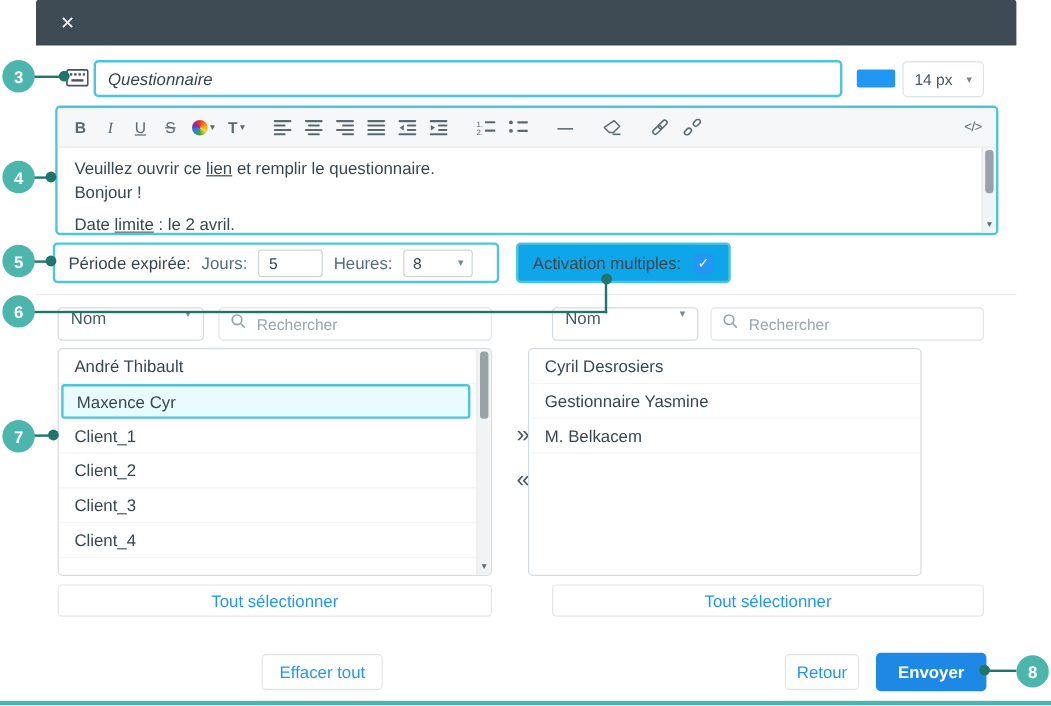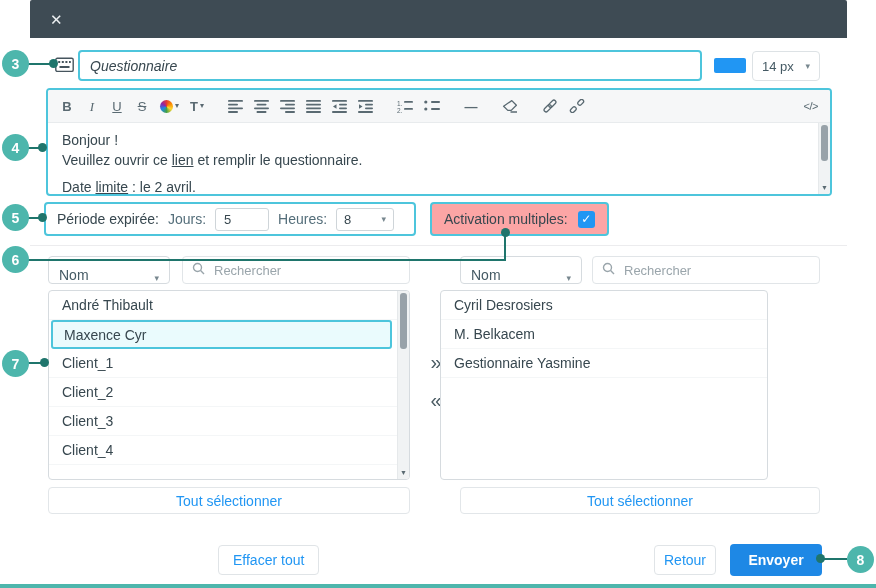--- a/index.html
+++ b/index.html
@@ -55,30 +55,30 @@
   
   .expiry-group{position:absolute;left:44px;top:202px;width:372px;height:34px;border:2px solid #4DC5DC;border-radius:4px;
                 display:flex;align-items:center;padding:0 11px;gap:9px;font-size:14px;background:#fff;}
   .lbl{color:#546e7a;white-space:nowrap;}
   .lbl.strong{color:#37474F;}
   .small-input{width:54px;height:23px;border:1px solid #cfd5d9;border-radius:3px;padding:0 8px;font-size:13px;
                color:#37474F;outline:none;font-family:inherit;}
   .small-select{width:58px;height:23px;border:1px solid #cfd5d9;border-radius:3px;display:flex;align-items:center;
                 justify-content:space-between;padding:0 7px;font-size:13px;color:#37474F;cursor:pointer;background:#fff;}
   .activation-group{position:absolute;left:430px;top:202px;height:34px;border:2px solid #4DC5DC;border-radius:4px;
-                    display:flex;align-items:center;padding:0 12px;gap:10px;font-size:14px;background:#fca5a5;}
+                    display:flex;align-items:center;padding:0 12px;gap:10px;font-size:14px;background:#0ea5e9;}
   .checkbox{width:17px;height:17px;border-radius:3px;display:flex;align-items:center;justify-content:center;
             cursor:pointer;background:#2196F3;}
   .checkbox .chk{color:#fff;font-size:12px;font-weight:700;line-height:1;}
 
   .divider{position:absolute;left:30px;top:245px;width:817px;height:1px;background:#ececee;}
 
   
   .nom-select{position:absolute;top:256px;width:122px;height:28px;border:1px solid #d6dbdf;border-radius:4px;background:#fff;
-              display:flex;align-items:flex-end;justify-content:space-between;padding:0 10px;font-size:14px;color:#455a64;cursor:pointer;}
+              display:flex;align-items:flex-start;justify-content:space-between;padding:0 10px;font-size:14px;color:#455a64;cursor:pointer;}
   .pos-nom-left{left:48px;} .pos-nom-right{left:460px;}
   .search-box{position:absolute;top:256px;width:228px;height:28px;border:1px solid #e1e5e8;border-radius:4px;background:#fff;
               display:flex;align-items:center;padding:0 9px;gap:7px;}
   .pos-search-left{left:182px;} .pos-search-right{left:592px;}
   .search-box input{border:none;outline:none;flex:1;font-size:13px;color:#c2410c;font-family:inherit;background:transparent;}
   input::placeholder{color:#9aa5ab;}
 
   
   .list-box{position:absolute;top:290px;height:190px;border:1px solid #d6dbdf;border-radius:4px;background:#fff;overflow:hidden;}
   .pos-list-left{left:48px;width:362px;} .pos-list-right{left:440px;width:328px;}
@@ -270,22 +270,22 @@
               <rect x="-0.5" y="5" width="6.5" height="4" rx="2"></rect>
               <rect x="10" y="5" width="6.5" height="4" rx="2"></rect>
             </g>
           </svg>
         </span>
 
       <span class="tb tb-code">&lt;/&gt;</span>
     </div>
 
     <div class="editor-body">
+      <div class="ed-line"><span>Veuillez ouvrir ce </span><span class="ed-link">lien</span><span> et remplir le questionnaire.</span></div>
       <div class="ed-line"><span>Bonjour !</span></div>
-      <div class="ed-line"><span>Veuillez ouvrir ce </span><span class="ed-link">lien</span><span> et remplir le questionnaire.</span></div>
       <div class="ed-line ed-line-gap"><span>Date </span><span class="ed-underline">limite</span><span> : le 2 avril.</span></div>
     </div>
 
     <div class="scrollbar editor-scroll">
       <div class="scroll-thumb"></div>
       <div class="scroll-arrow">▼</div>
     </div>
   </div>
 
   <div class="expiry-group" style="border-color: rgb(77, 197, 220);">
@@ -343,22 +343,22 @@
       <div class="scroll-thumb"></div>
       <div class="scroll-arrow">▼</div>
     </div>
   </div>
 
   <div class="move-btn pos-move-right">»</div>
   <div class="move-btn pos-move-left">«</div>
 
   <div class="list-box pos-list-right">
     <div class="list-item">Cyril Desrosiers</div>
+    <div class="list-item">Gestionnaire Yasmine</div>
     <div class="list-item">M. Belkacem</div>
-    <div class="list-item">Gestionnaire Yasmine</div>
   </div>
 
   <div class="select-all pos-sa-left" style="color: rgb(33, 150, 243);">Tout sélectionner</div>
   <div class="select-all pos-sa-right" style="color: rgb(33, 150, 243);">Tout sélectionner</div>
 
   <div class="btn pos-clear" style="color: rgb(33, 150, 243);">Effacer tout</div>
   <div class="btn pos-back" style="color: rgb(33, 150, 243);">Retour</div>
   <div class="btn btn-primary pos-send" style="background-color: rgb(30, 136, 229);">Envoyer</div>
 
   <div class="badge b3" style="background-color: rgb(77, 182, 172);">3</div>

